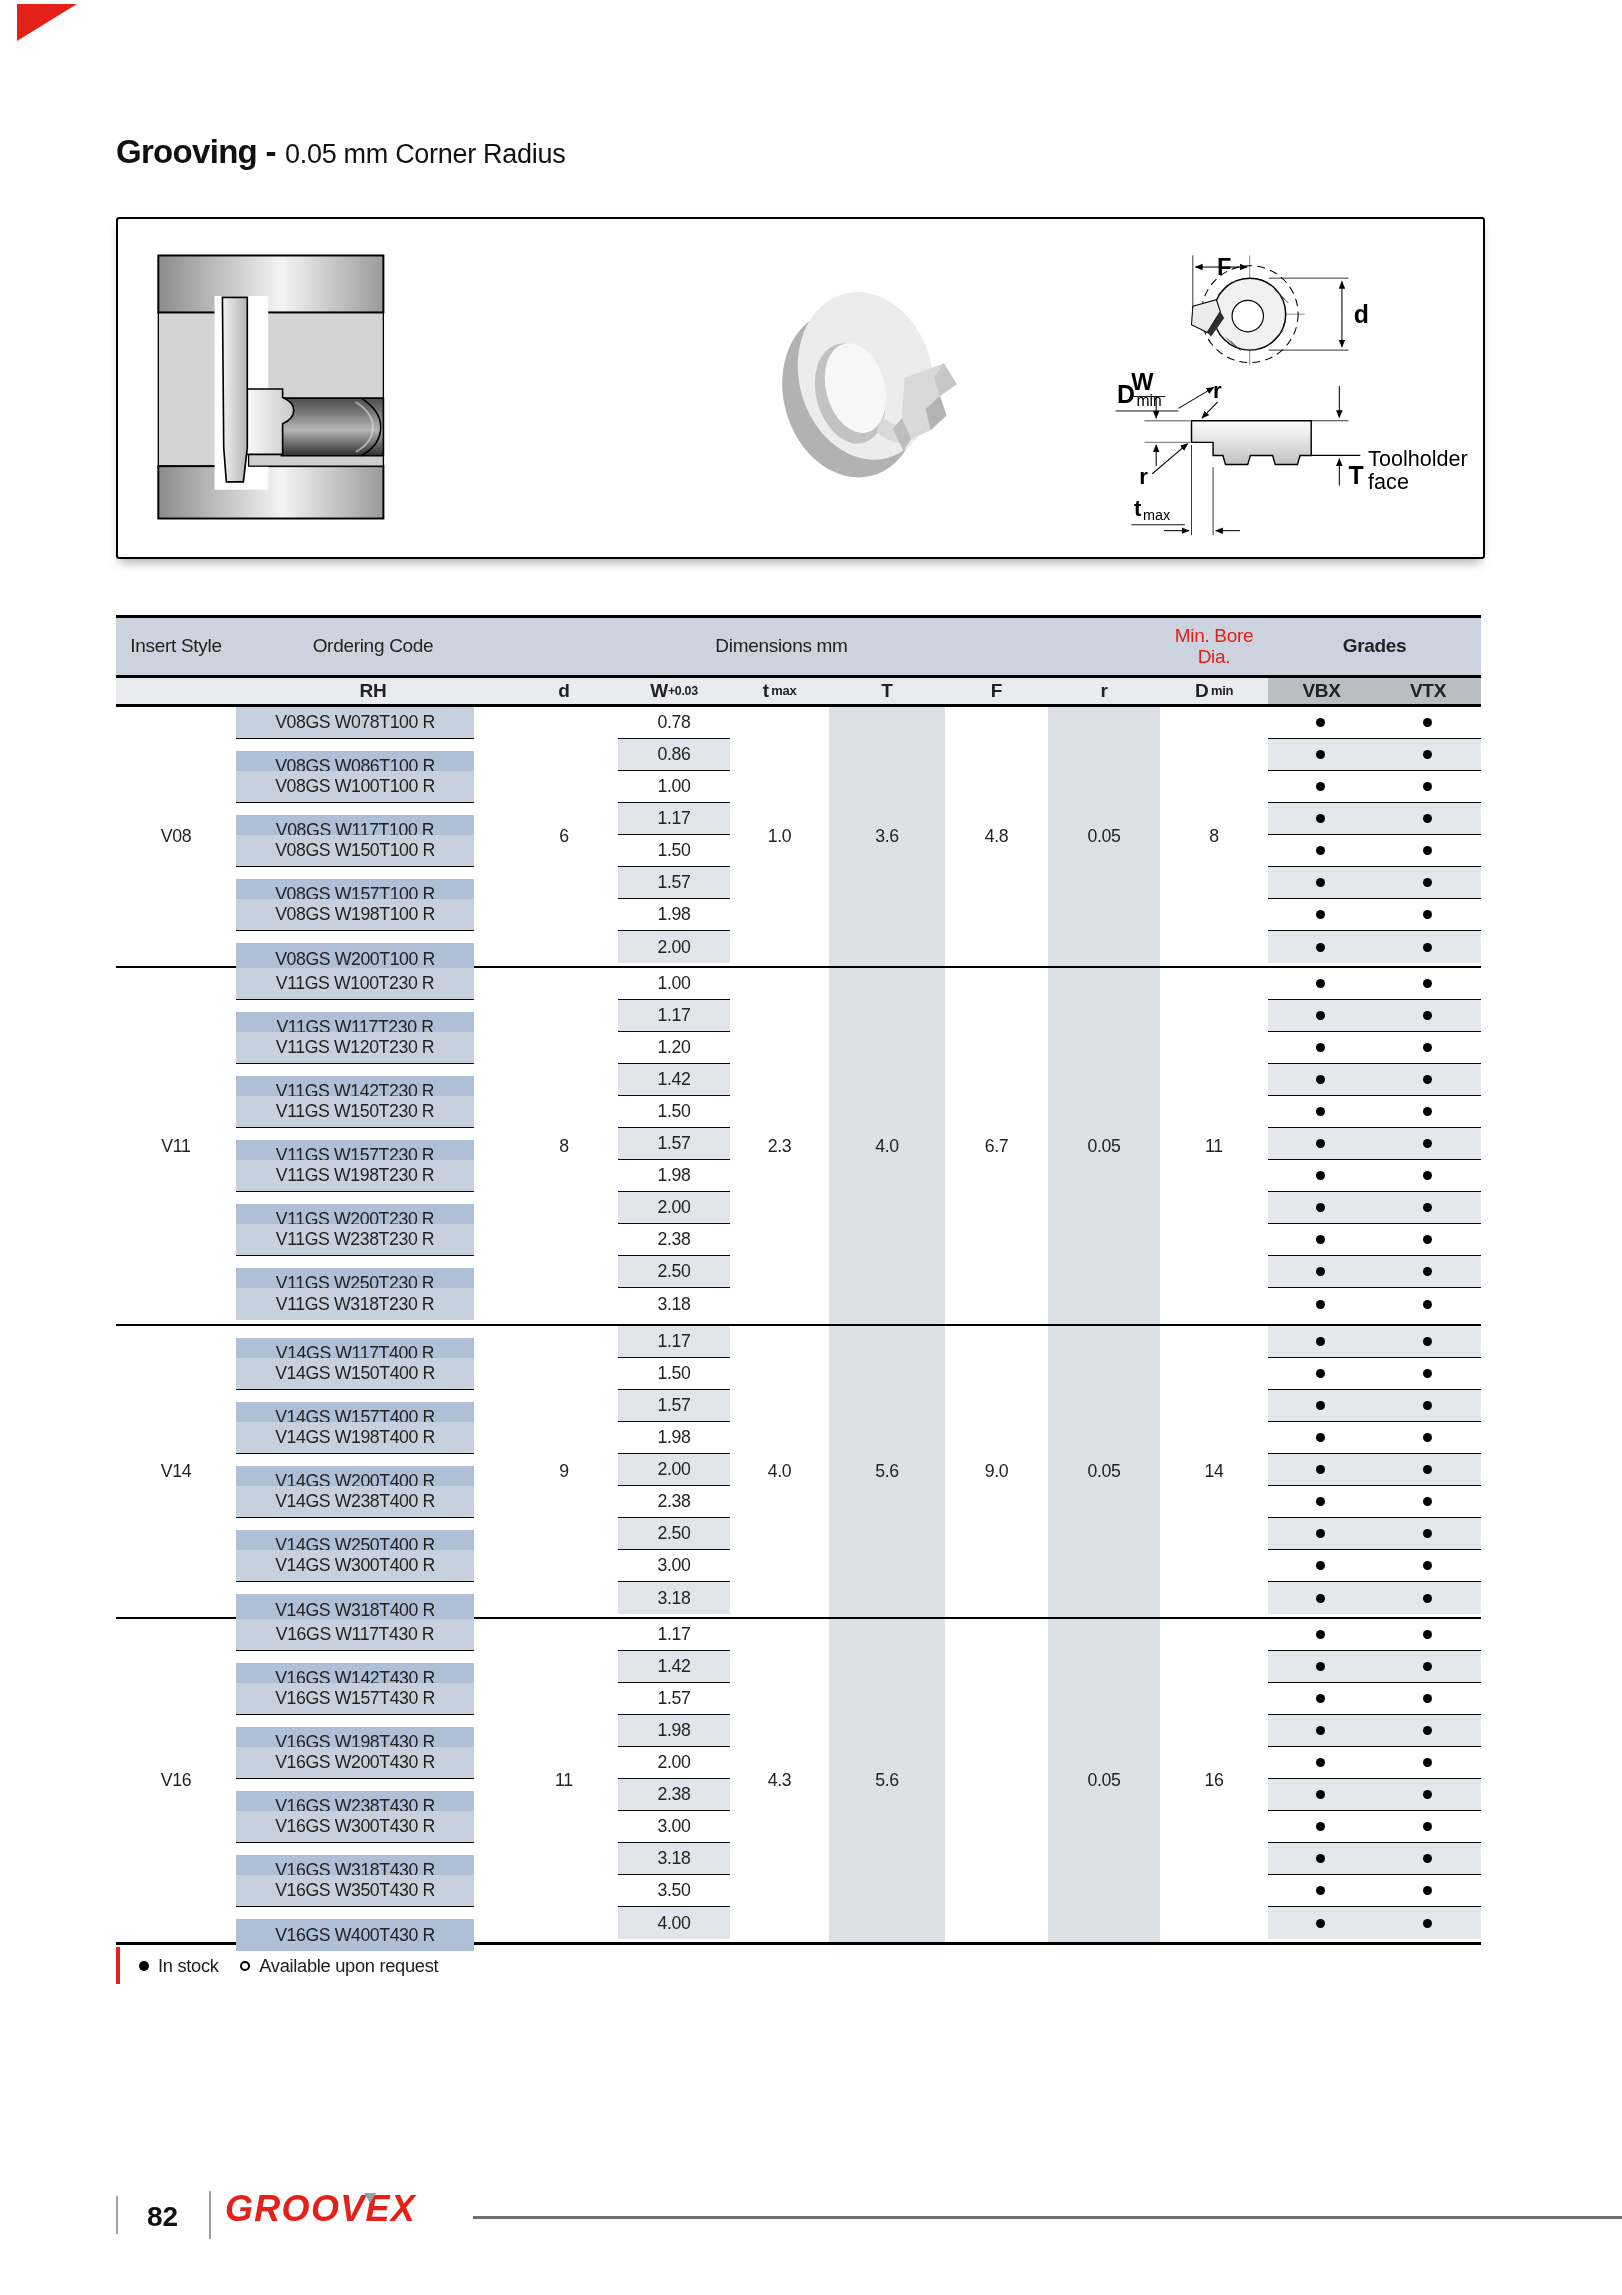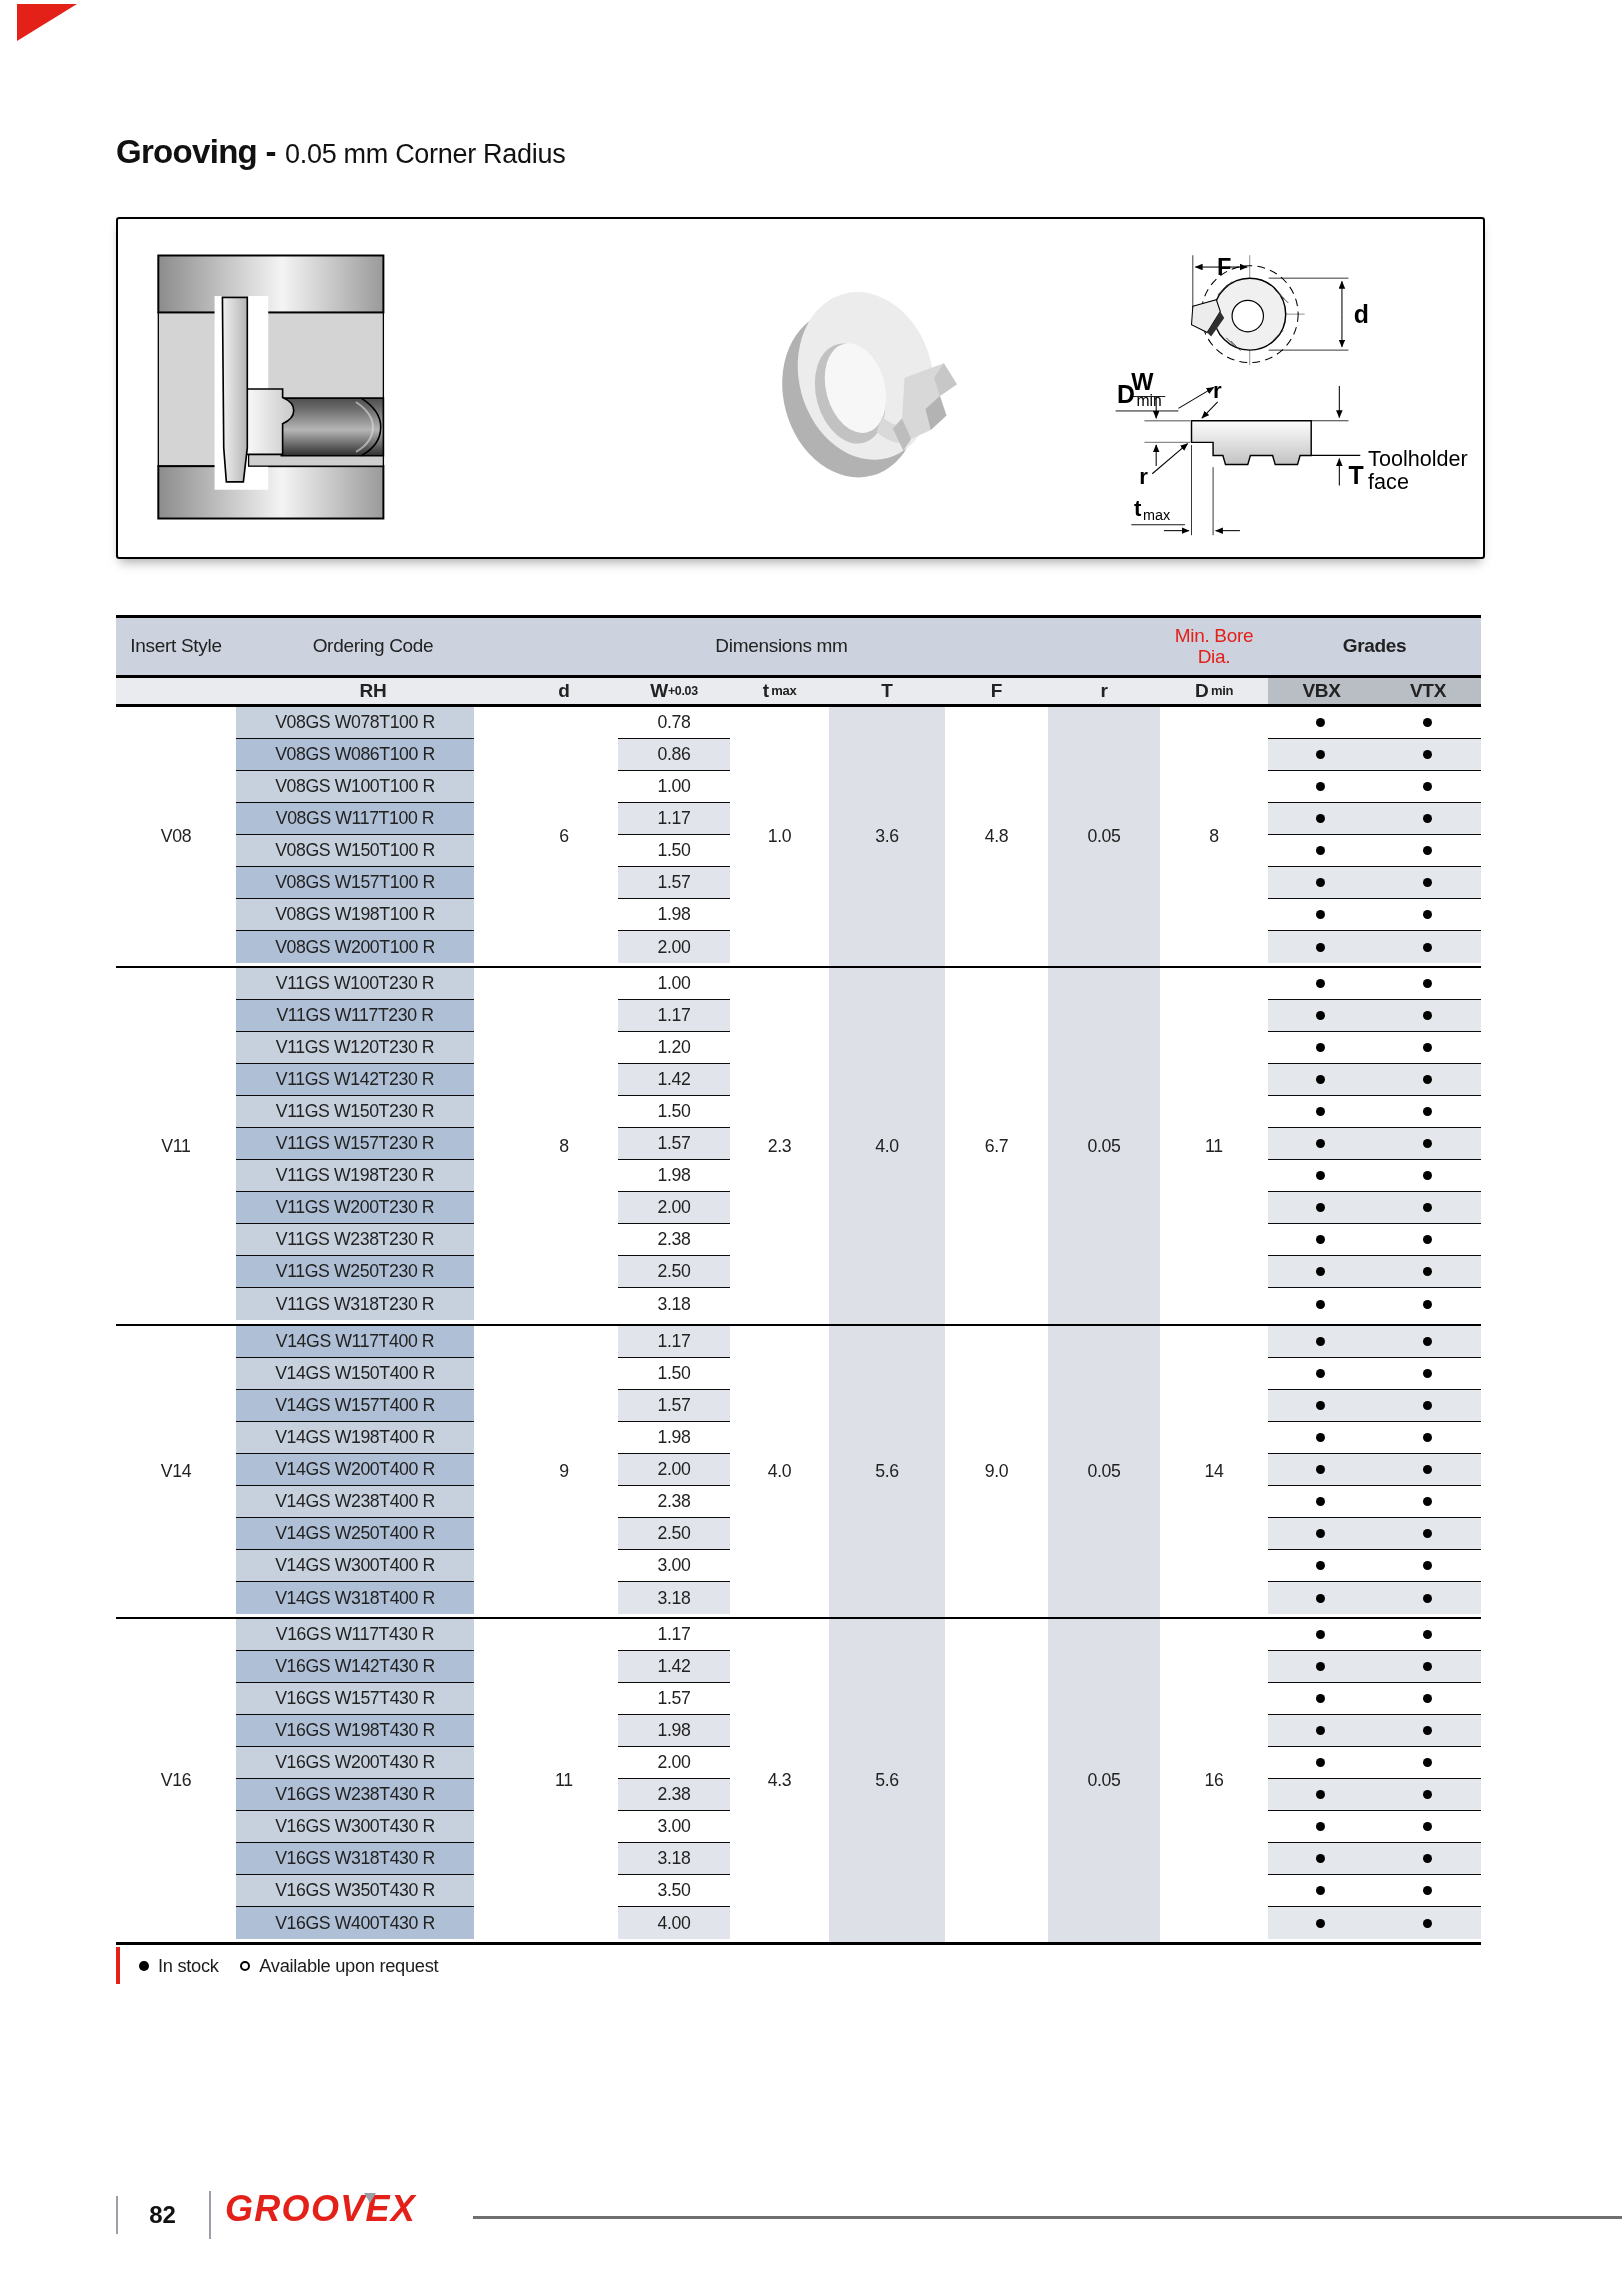--- a/index.html
+++ b/index.html
@@ -36,34 +36,34 @@
   .band{position:absolute;top:0;bottom:0;background:var(--band,#dde1e7);}
   .band-T{left:713px;width:116px;} .band-r{left:932px;width:112px;}
   .row{position:relative;height:var(--rowH);}
   .cell{position:absolute;top:0;height:100%;box-sizing:border-box;display:flex;align-items:center;
         justify-content:center;font-size:17.7px;letter-spacing:-0.4px;color:#222;}
   .c-code{left:120px;width:238px;border-bottom:1.3px solid #0b0b0b;}
   .c-w{left:502px;width:112px;border-bottom:1.3px solid #0b0b0b;}
   .c-g{left:1152px;width:213px;border-bottom:1.3px solid #0b0b0b;}
   .row.lastrow .c-code,.row.lastrow .c-w,.row.lastrow .c-g{border-bottom:none;}
   .row.light .c-code{background:var(--codeL,#c7d0dd);}
-  .row.dark  .c-code{background:var(--codeD,#afbfd5);}
+  .row.dark  .c-code{background:var(--codeD,#afbfd5);margin-top:12px;}
   .row.dark  .c-w{background:var(--wD,#e1e5eb);}
   .row.dark  .c-g{background:var(--gD,#e4e7ec);}
   .gcell{position:absolute;top:0;bottom:0;display:flex;align-items:center;justify-content:center;
          font-size:17.7px;letter-spacing:-0.3px;color:#222;}
   .dot{position:absolute;top:50%;margin-top:-4.6px;width:9.2px;height:9.2px;border-radius:50%;background:#000;}
   
   #legend-bar{left:116px;top:1947px;width:3.9px;height:37px;background:var(--accent,#e32119);}
   #legend{left:139px;top:1955px;display:flex;align-items:center;gap:9.2px;font-size:18.3px;color:#1d1d1d;letter-spacing:-0.3px;}
   #legend .ldot{width:9.8px;height:9.8px;border-radius:50%;background:#000;}
   #legend .lcirc{width:6.5px;height:6.5px;border-radius:50%;border:2px solid #000;background:#fff;margin-left:11.8px;}
   
   .vline{width:2px;background:#9aa0a6;}
-  #pagenum{left:130px;top:2201px;width:65px;text-align:center;font-size:24px;font-weight:700;color:#111;}
+  #pagenum{left:130px;top:2201px;width:65px;text-align:center;font-size:28px;font-weight:700;color:#111;}
   #logo{left:225px;top:2188px;font-size:36px;font-weight:800;font-style:italic;
         letter-spacing:1.3px;color:var(--accent,#e32119);white-space:nowrap;}
   #logo-tri{left:364px;top:2193px;width:0;height:0;border-left:6.5px solid transparent;
         border-right:6.5px solid transparent;border-top:10.5px solid #99a0a7;}
   #footer-line{left:473px;top:2216px;width:1150px;height:2.6px;background:#6f6f6f;}
   svg text{font-family:"Liberation Sans",sans-serif;}
 </style>
 </head>
 <body>
 

